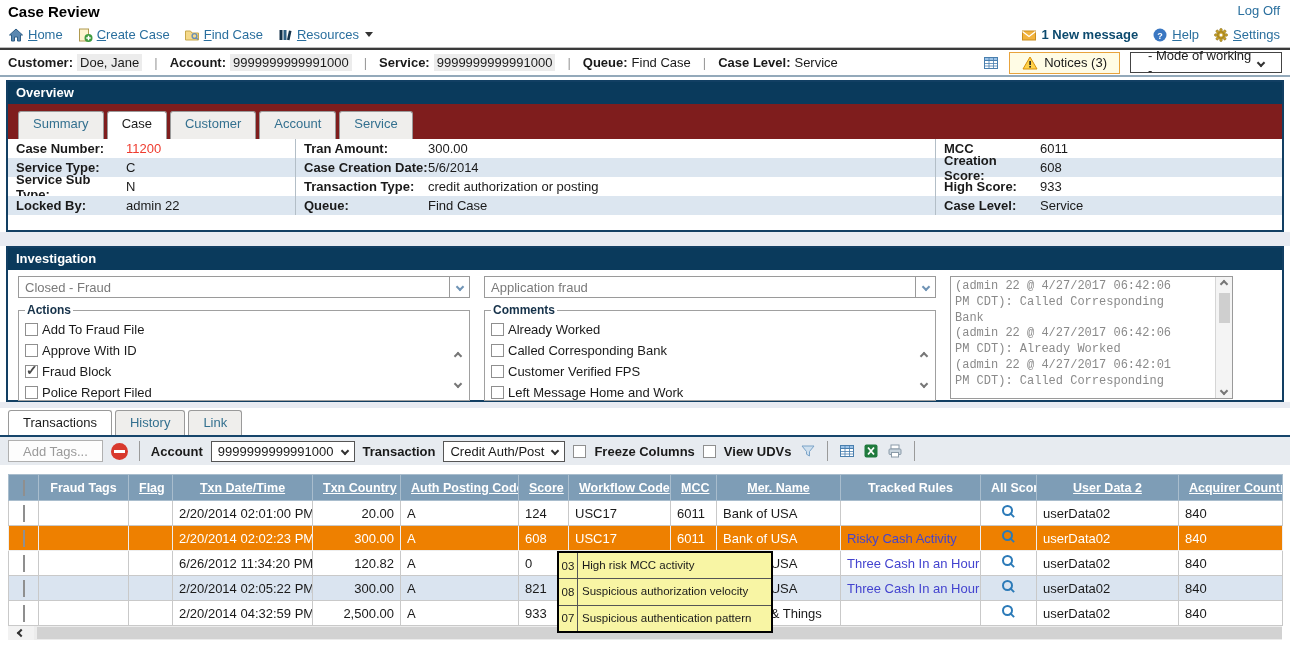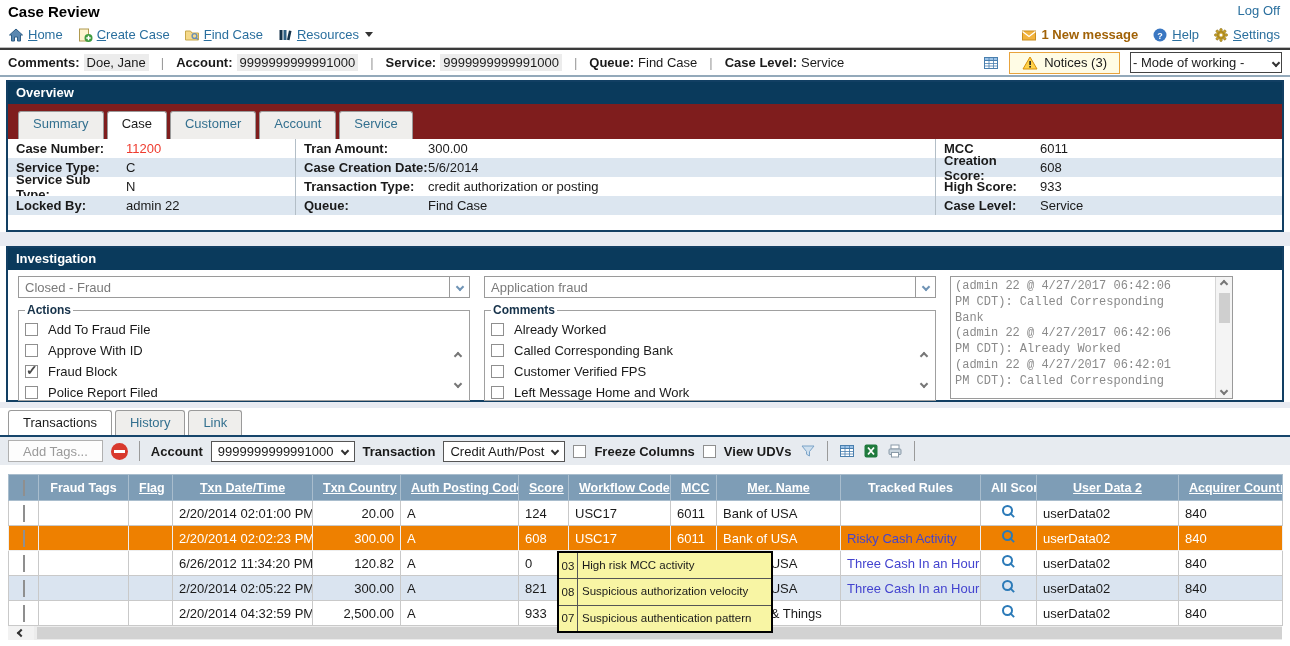--- a/index.html
+++ b/index.html
@@ -10,34 +10,34 @@
   
   .titlebar { height:22px; padding:3px 10px 0 8px; display:flex; justify-content:space-between; align-items:flex-start; }
   .app-title { font-size:15px; font-weight:bold; color:#000; }
   a.link { color:#2a6f9e; text-decoration:none; cursor:pointer;padding-left:16px; }
   .navbar { height:26px; padding:0 10px 0 8px; display:flex; align-items:center; border-bottom:1px solid #bcbcbc; }
   .nav-left { display:flex; align-items:center; gap:14px; }
   .nav-item { display:flex; align-items:center; gap:4px; color:#2a6f9e; cursor:pointer; }
   .nav-item .lbl { display:inline-block; }
   .nav-item .lbl::first-letter { text-decoration:underline; }
   .nav-right { margin-left:auto; display:flex; align-items:center; gap:14px; }
-  .msg-txt { font-weight:bold; color:#a16207; }
+  .msg-txt { font-weight:bold; color:#0c4a6e; }
   .caret { width:0; height:0; border-left:4px solid transparent; border-right:4px solid transparent; border-top:5px solid #333; margin-left:2px; }
   .icon16 { width:16px; height:16px; display:inline-block; vertical-align:middle; }
 
   
   .contextbar { height:29px; border-top:2px solid #3a3a3a; border-bottom:2px solid #93a9ba;
                 display:flex; align-items:center; padding:0 8px; gap:8px; }
   .ctx-field { display:flex; align-items:center; gap:4px; white-space:nowrap; }
   .ctx-label { font-weight:bold; }
   .ctx-val.hl { background:#ececec; padding:1px 3px; }
   .ctx-sep { color:#9a9a9a; margin:0 4px; }
   .ctx-right { margin-left:auto; display:flex; align-items:center; gap:10px; }
   .notices-box { border:1px solid #e8a33c; background:#fffce5; height:22px; display:flex; align-items:center; gap:6px; padding:0 12px; cursor:pointer; }
-  .mode-box { border:1px solid #444; height:21px; width:152px; display:flex; align-items:center; justify-content:space-between; padding:0 2px; cursor:pointer; background:#fff; }
+  .mode-box { border:1px solid #444; height:21px; width:152px; display:flex; align-items:center; justify-content:space-between; padding:0 17px; cursor:pointer; background:#fff; }
 
   .chev { display:inline-block; width:6px; height:6px; border-right:2px solid #333; border-bottom:2px solid #333; }
   .chev.down  { transform:rotate(45deg); }
   .chev.up    { transform:rotate(-135deg); }
   .chev.left  { transform:rotate(135deg); }
   .chev.blue  { border-color:#6f93b5; }
   .chev.gray  { border-color:#777; }
 
   
   .panel { margin:0 6px; border:2px solid #123f63; background:#fff; }
@@ -60,21 +60,21 @@
 
   
   .panel.investigation { height:156px; }
   .inv-body { display:flex; padding:6px 10px 11px; gap:14px; height:131px; overflow:hidden; }
   .inv-col { width:452px; }
   .select-box { height:22px; border:1px solid #9a9a9a; display:flex; align-items:center; background:#fff; cursor:pointer; }
   .select-text { flex:1; padding:0 6px; color:#7a7a7a; white-space:nowrap; overflow:hidden; }
   .select-btn { width:20px; align-self:stretch; border-left:1px solid #9a9a9a; display:flex; align-items:center; justify-content:center; }
   fieldset.listbox { margin-top:5px; height:98px; border:1px solid #a0a0a0; padding:2px 6px 0; position:relative; overflow:hidden; }
   fieldset.listbox legend { font-weight:bold; color:#16324a; font-size:12px; padding:0 2px; }
-  .cb-row { height:21px; display:flex; align-items:center; gap:10px; }
+  .cb-row { height:21px; display:flex; align-items:center; gap:4px; }
   .cbx { width:13px; height:13px; border:1px solid #8f8f8f; background:#fff; position:relative; flex:0 0 auto; cursor:pointer; }
   .cbx.checked::after { content:"\2713"; position:absolute; top:-4px; left:0; font-size:14px; font-weight:bold; color:#4a4a4a; }
   .fs-chev-up { position:absolute; right:8px; top:30px; }
   .fs-chev-dn { position:absolute; right:8px; bottom:10px; }
   .inv-log { width:283px; border:1px solid #9a9a9a; display:flex; height:123px; }
   .log-text { flex:1; font-family:"Liberation Mono", monospace; font-size:12px; line-height:1.32;
               color:#8a8a8a; padding:2px 4px; white-space:pre-wrap; overflow:hidden; }
   .vscroll { width:17px; background:#f4f4f4; border-left:1px solid #d5d5d5; display:flex; flex-direction:column; align-items:center; padding:4px 0; }
   .vthumb { width:11px; height:30px; background:#cfcfcf; margin:6px 0 auto; }
 
@@ -182,21 +182,21 @@
             </g>
             <circle cx="8" cy="8" r="1.5" fill="#fff"></circle>
           </svg>
         <span class="lbl">Settings</span>
       </span>
     </div>
   </div>
 
   <div class="contextbar">
     <span class="ctx-field">
-      <span class="ctx-label">Comments:</span>
+      <span class="ctx-label">Customer:</span>
       <span class="ctx-val hl">Doe, Jane</span>
     </span>
     <span class="ctx-sep">|</span>
     <span class="ctx-field">
       <span class="ctx-label">Account:</span>
       <span class="ctx-val hl">9999999999991000</span>
     </span>
     <span class="ctx-sep">|</span>
     <span class="ctx-field">
       <span class="ctx-label">Service:</span>

